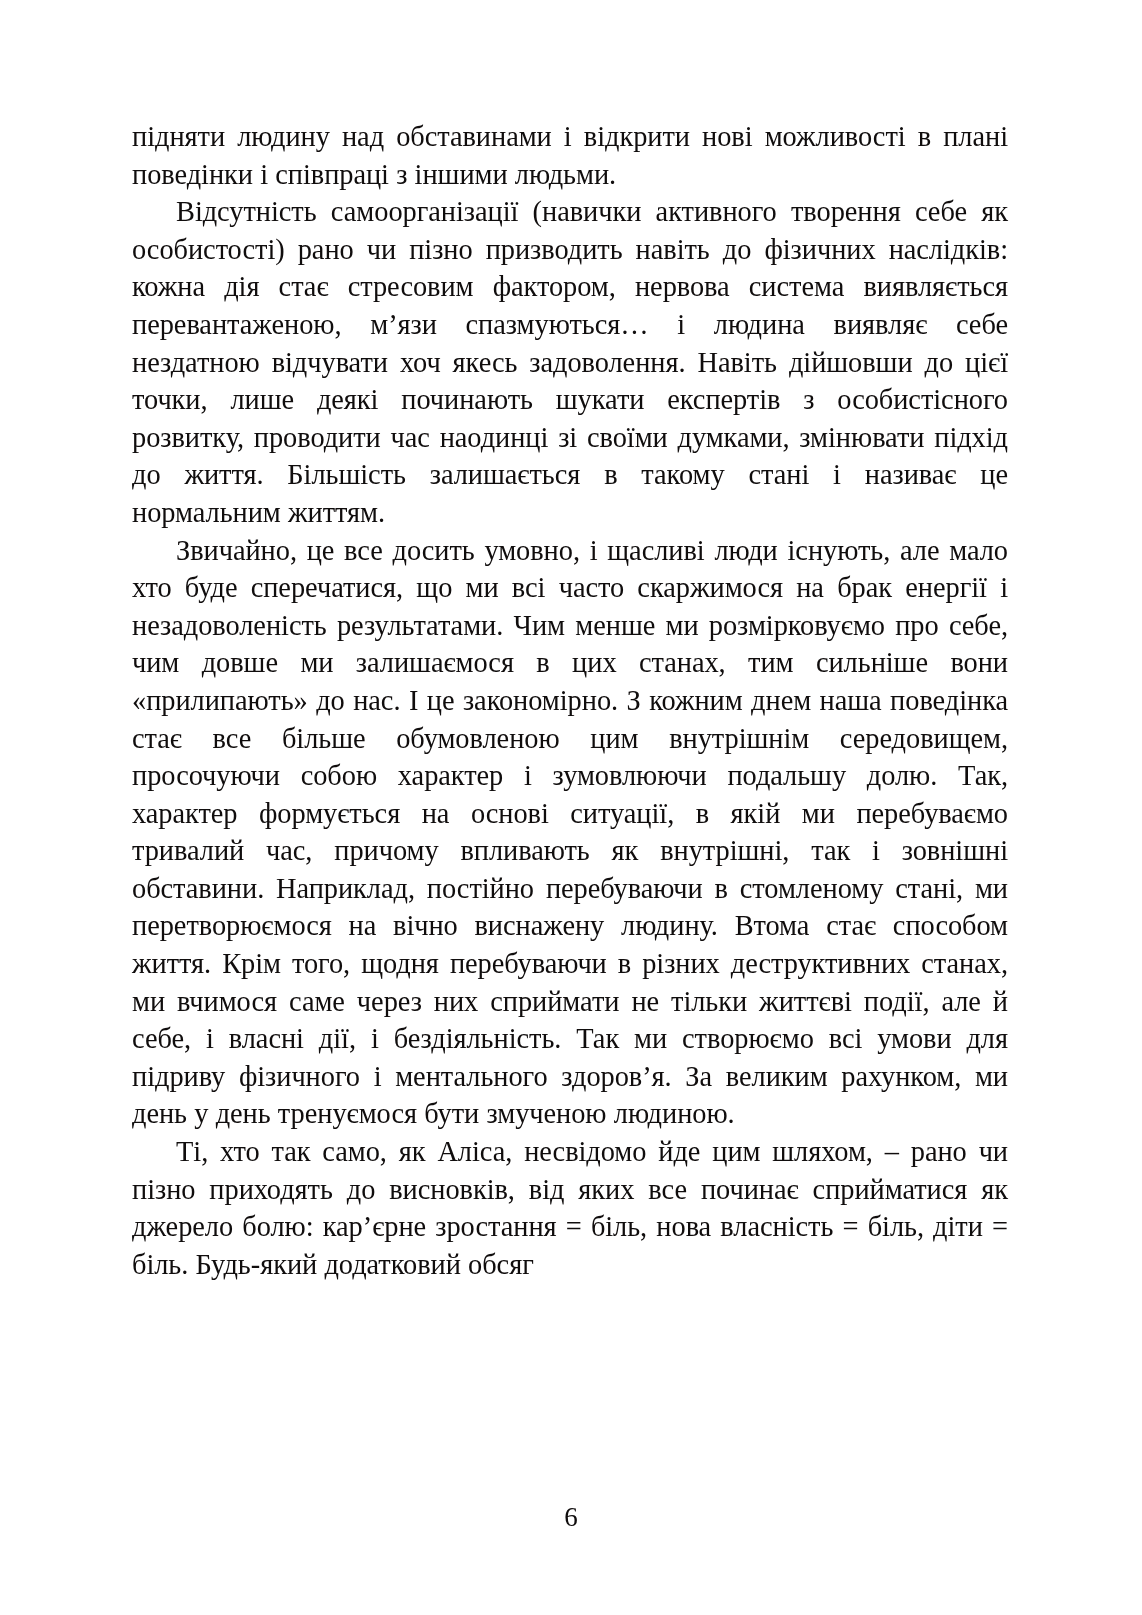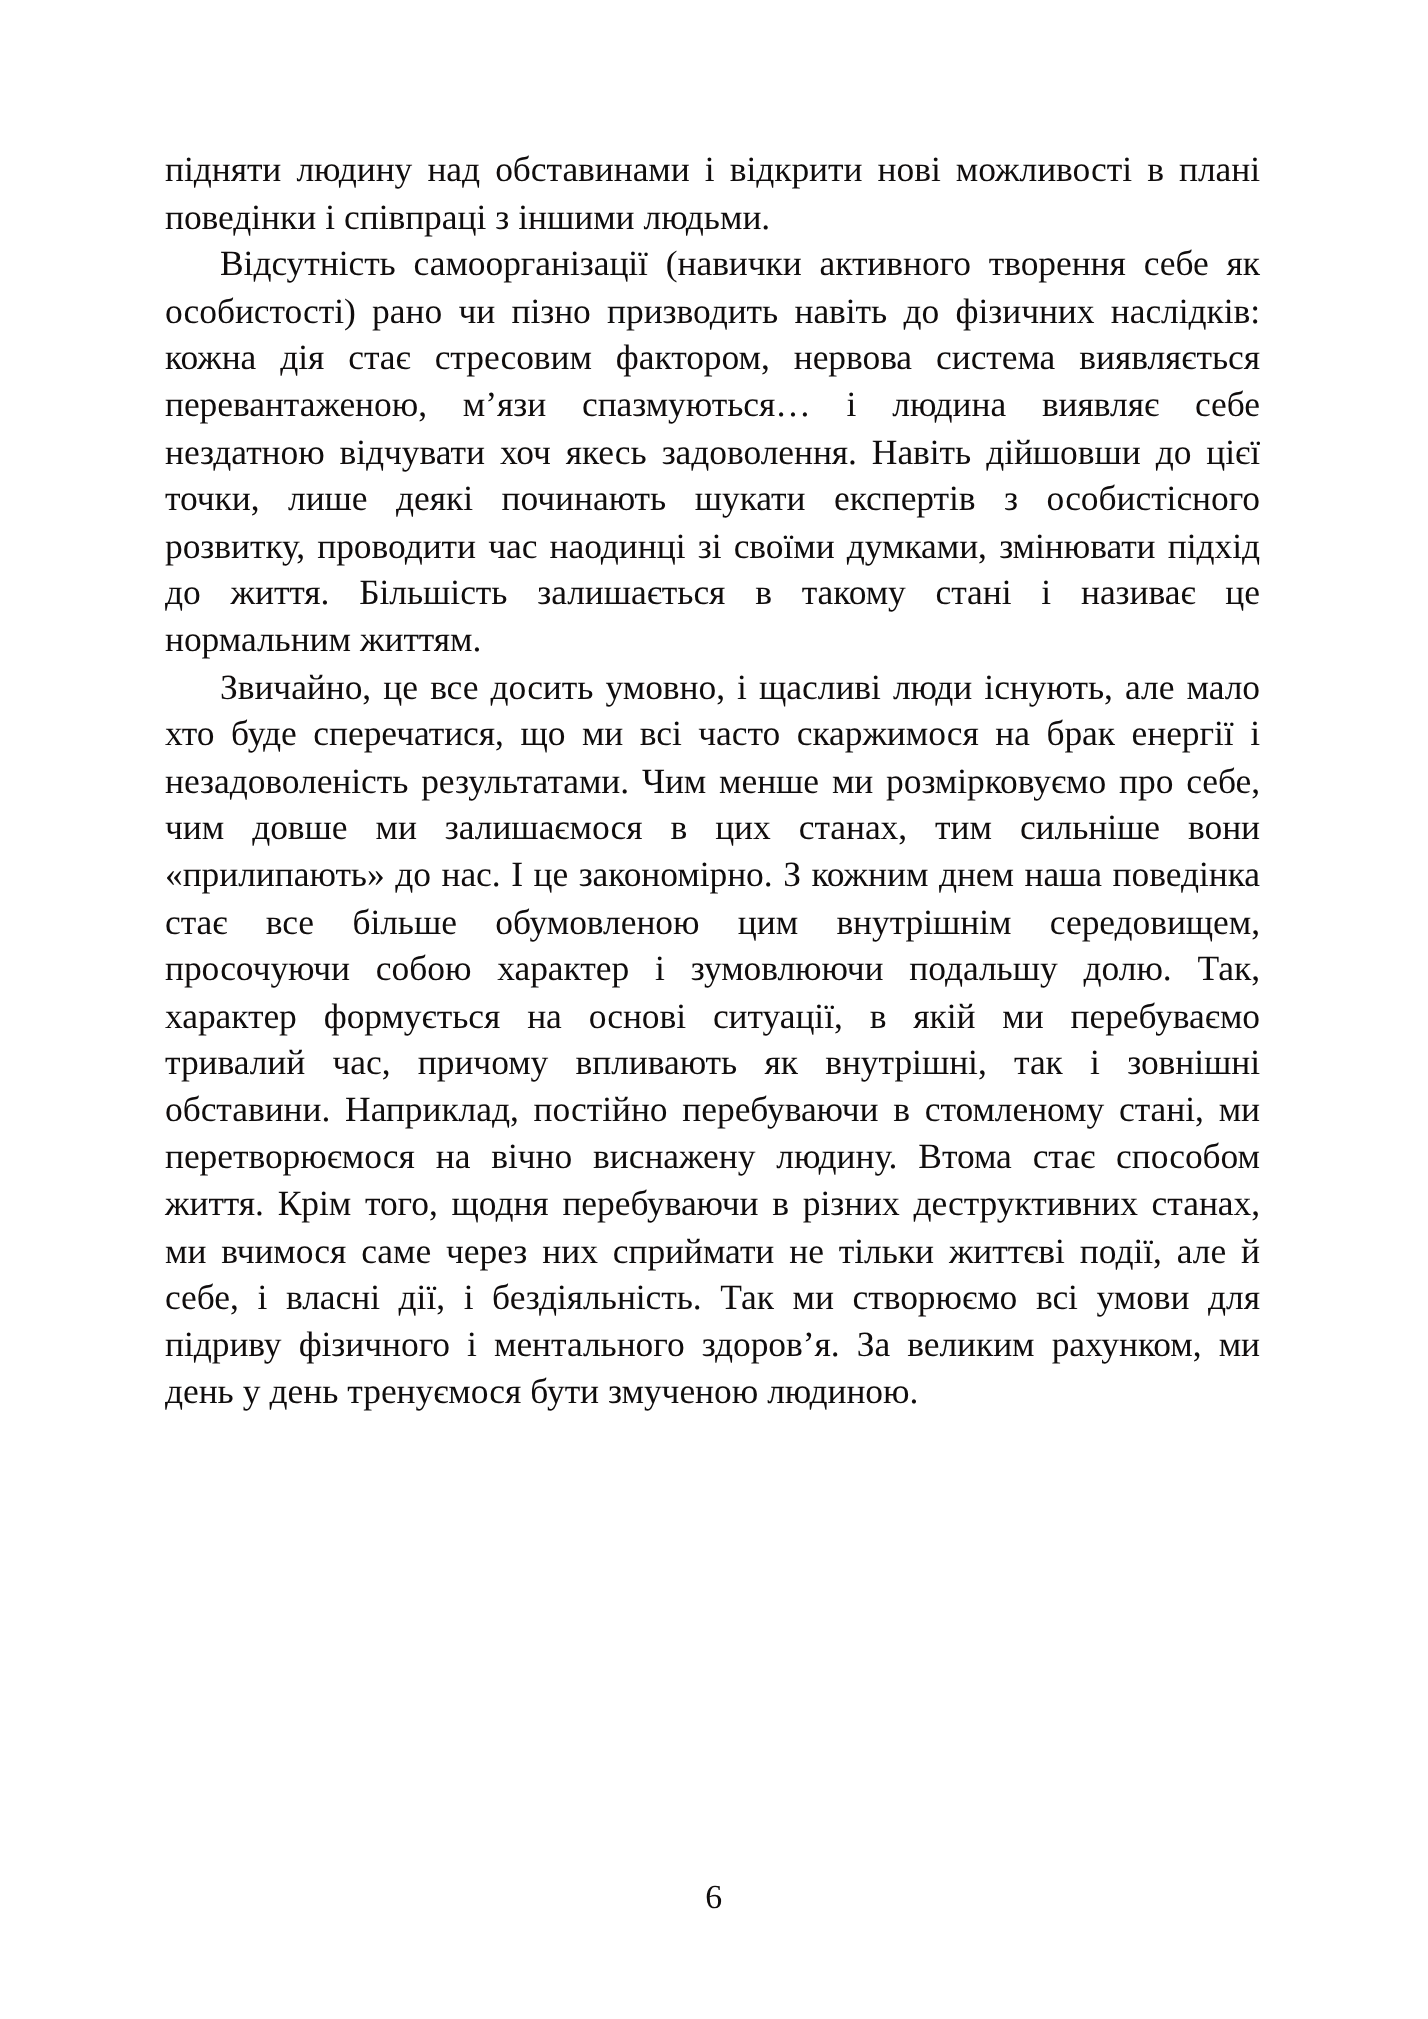--- a/index.html
+++ b/index.html
@@ -69,17 +69,18 @@
 </style>
 </head>
 <body>
 
 <div class="page">
 
   <div class="text-block">
     <p class="para no-indent">підняти людину над обставинами і відкрити нові можливості в плані поведінки і співпраці з іншими людьми.</p>
     <p class="para">Відсутність самоорганізації (навички активного творення себе як особистості) рано чи пізно призводить навіть до фізичних наслідків: кожна дія стає стресовим фактором, нервова система виявляється перевантаженою, м’язи спазмуються… і людина виявляє себе нездатною відчувати хоч якесь задоволення. Навіть дійшовши до цієї точки, лише деякі починають шукати експертів з особистісного розвитку, проводити час наодинці зі своїми думками, змінювати підхід до життя. Більшість залишається в такому стані і називає це нормальним життям.</p>
     <p class="para">Звичайно, це все досить умовно, і щасливі люди існують, але мало хто буде сперечатися, що ми всі часто скаржимося на брак енергії і незадоволеність результатами. Чим менше ми розмірковуємо про себе, чим довше ми залишаємося в цих станах, тим сильніше вони «прилипають» до нас. І це закономірно. З кожним днем наша поведінка стає все більше обумовленою цим внутрішнім середовищем, просочуючи собою характер і зумовлюючи подальшу долю. Так, характер формується на основі ситуації, в якій ми перебуваємо тривалий час, причому впливають як внутрішні, так і зовнішні обставини. Наприклад, постійно перебуваючи в стомленому стані, ми перетворюємося на вічно виснажену людину. Втома стає способом життя. Крім того, щодня перебуваючи в різних деструктивних станах, ми вчимося саме через них сприймати не тільки життєві події, але й себе, і власні дії, і бездіяльність. Так ми створюємо всі умови для підриву фізичного і ментального здоров’я. За великим рахунком, ми день у день тренуємося бути змученою людиною.</p>
+    <p class="para">Ті, хто так само, як Аліса, несвідомо йде цим шляхом, – рано чи пізно приходять до висновків, від яких все починає сприйматися як джерело болю: кар’єрне зростання = біль, нова власність = біль, діти = біль. Будь-який додатковий обсяг</p>
   </div>
 
   <div class="folio">6</div>
 
 </div>
 
 </body></html>

